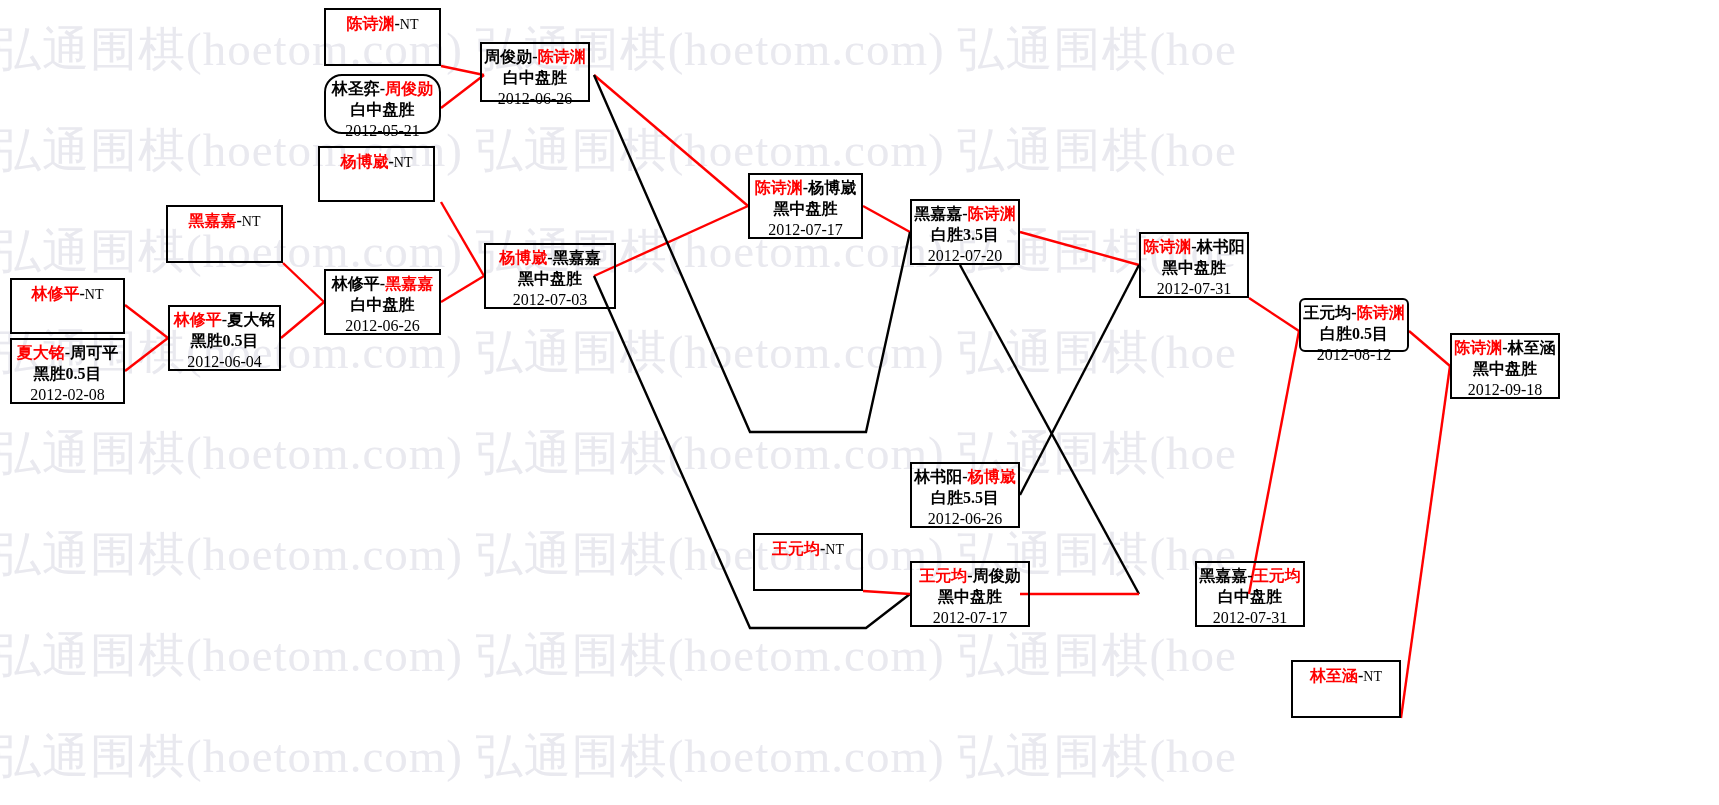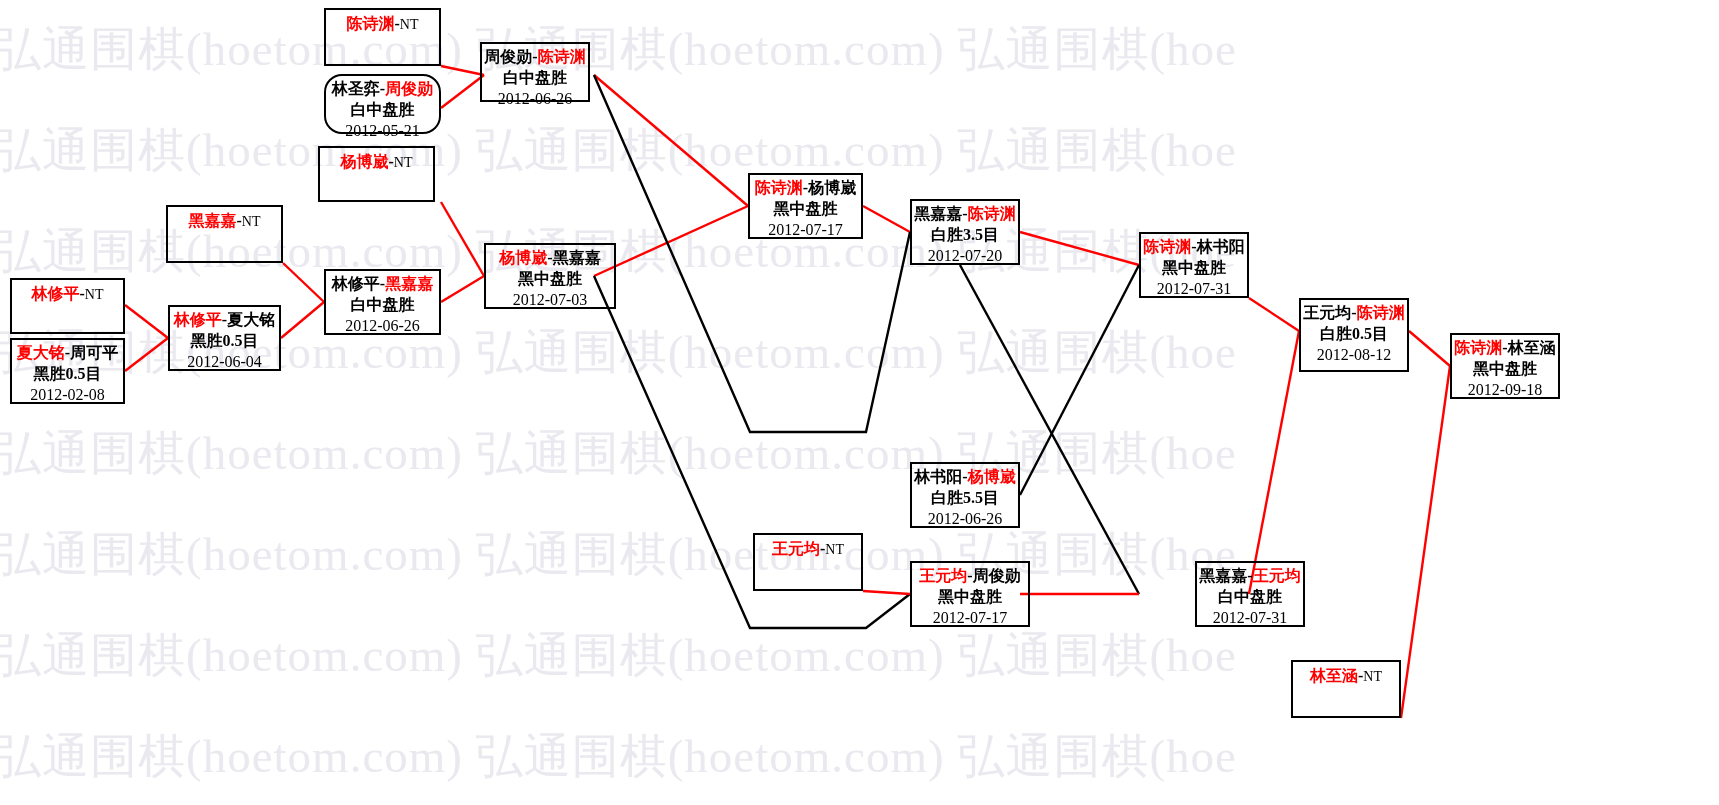--- a/index.html
+++ b/index.html
@@ -159,21 +159,21 @@
       <div class="node" style="left: 1139px; top: 232px; width: 110px; height: 66px; border-color: rgb(0, 0, 0);">
         <span class="ln pair"><span style="color: rgb(255, 0, 0);">陈诗渊</span><span class="sep">-</span><span style="color: rgb(0, 0, 0);">林书阳</span></span>
         <span class="ln res">黑中盘胜</span>
         <span class="ln date">2012-07-31</span>
       </div>
       <div class="node" style="left: 1195px; top: 561px; width: 110px; height: 66px; border-color: rgb(0, 0, 0);">
         <span class="ln pair"><span style="color: rgb(0, 0, 0);">黑嘉嘉</span><span class="sep">-</span><span style="color: rgb(255, 0, 0);">王元均</span></span>
         <span class="ln res">白中盘胜</span>
         <span class="ln date">2012-07-31</span>
       </div>
-      <div class="node" style="left: 1299px; top: 298px; width: 110px; height: 74px; border-color: rgb(0, 0, 0);">
+      <div class="node" style="left: 1299px; top: 298px; width: 110px; height: 54px; border-color: rgb(0, 0, 0); border-radius: 6px;">
         <span class="ln pair"><span style="color: rgb(0, 0, 0);">王元均</span><span class="sep">-</span><span style="color: rgb(255, 0, 0);">陈诗渊</span></span>
         <span class="ln res">白胜0.5目</span>
         <span class="ln date">2012-08-12</span>
       </div>
       <div class="node seed" style="left: 1291px; top: 660px; width: 110px; height: 58px; border-color: rgb(0, 0, 0);">
         <span class="ln pair"><span style="color: rgb(255, 0, 0);">林至涵</span><span class="sep">-</span><span class="nt" style="color: rgb(0, 0, 0);">NT</span></span>
       </div>
       <div class="node" style="left: 1450px; top: 333px; width: 110px; height: 66px; border-color: rgb(0, 0, 0);">
         <span class="ln pair"><span style="color: rgb(255, 0, 0);">陈诗渊</span><span class="sep">-</span><span style="color: rgb(0, 0, 0);">林至涵</span></span>
         <span class="ln res">黑中盘胜</span>

